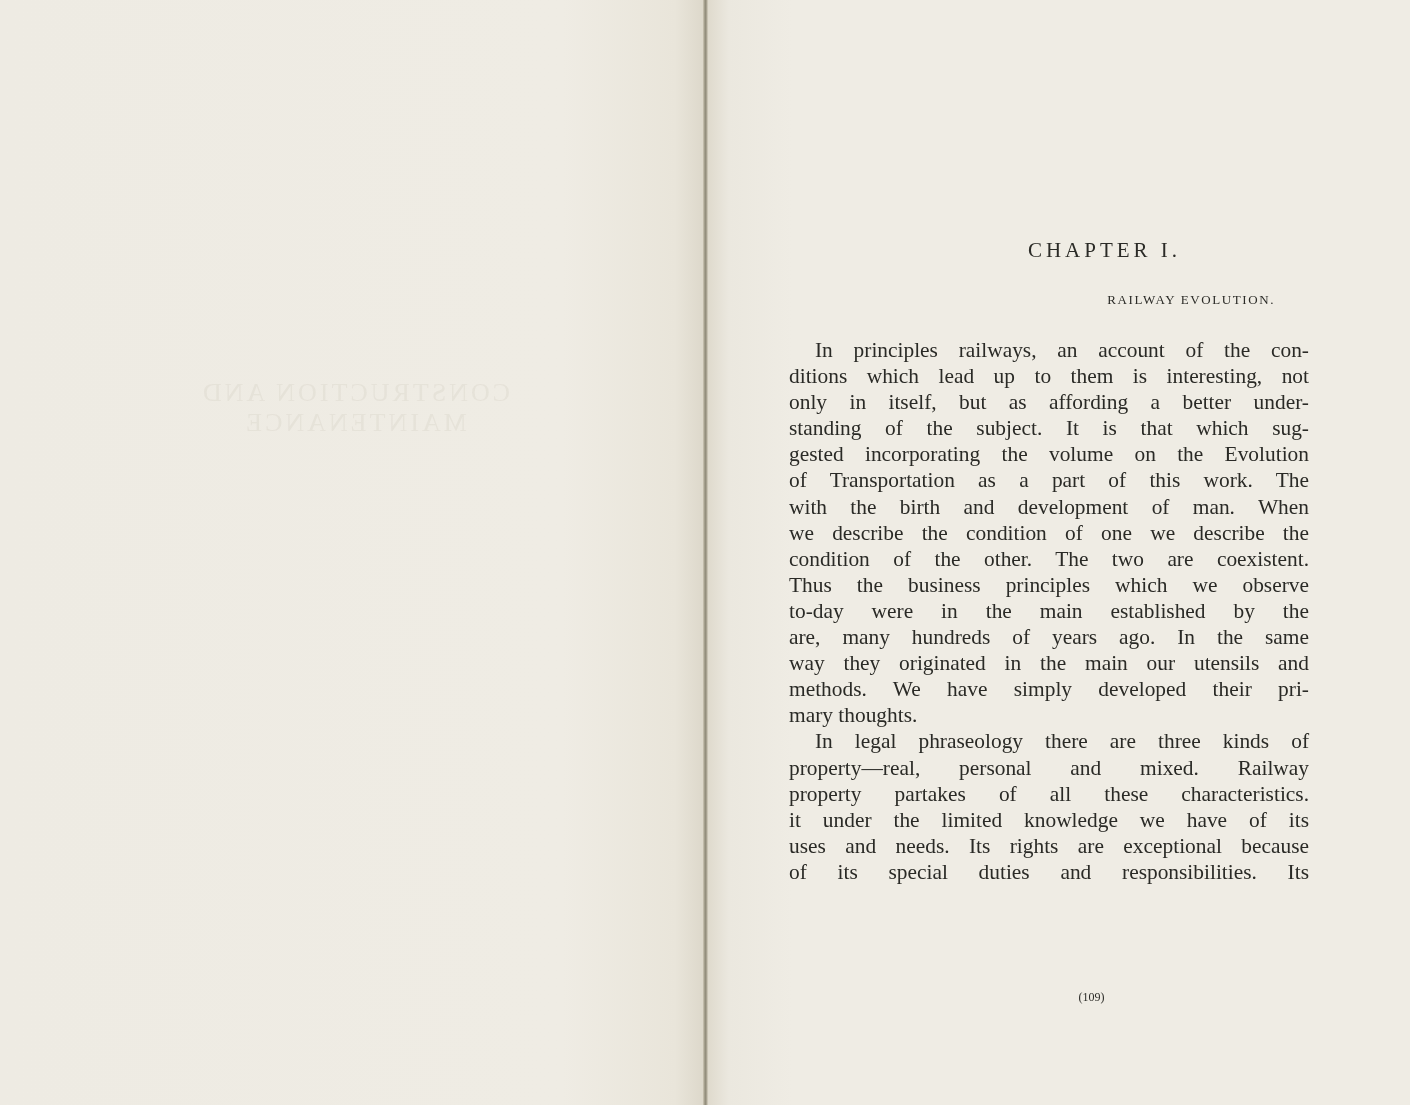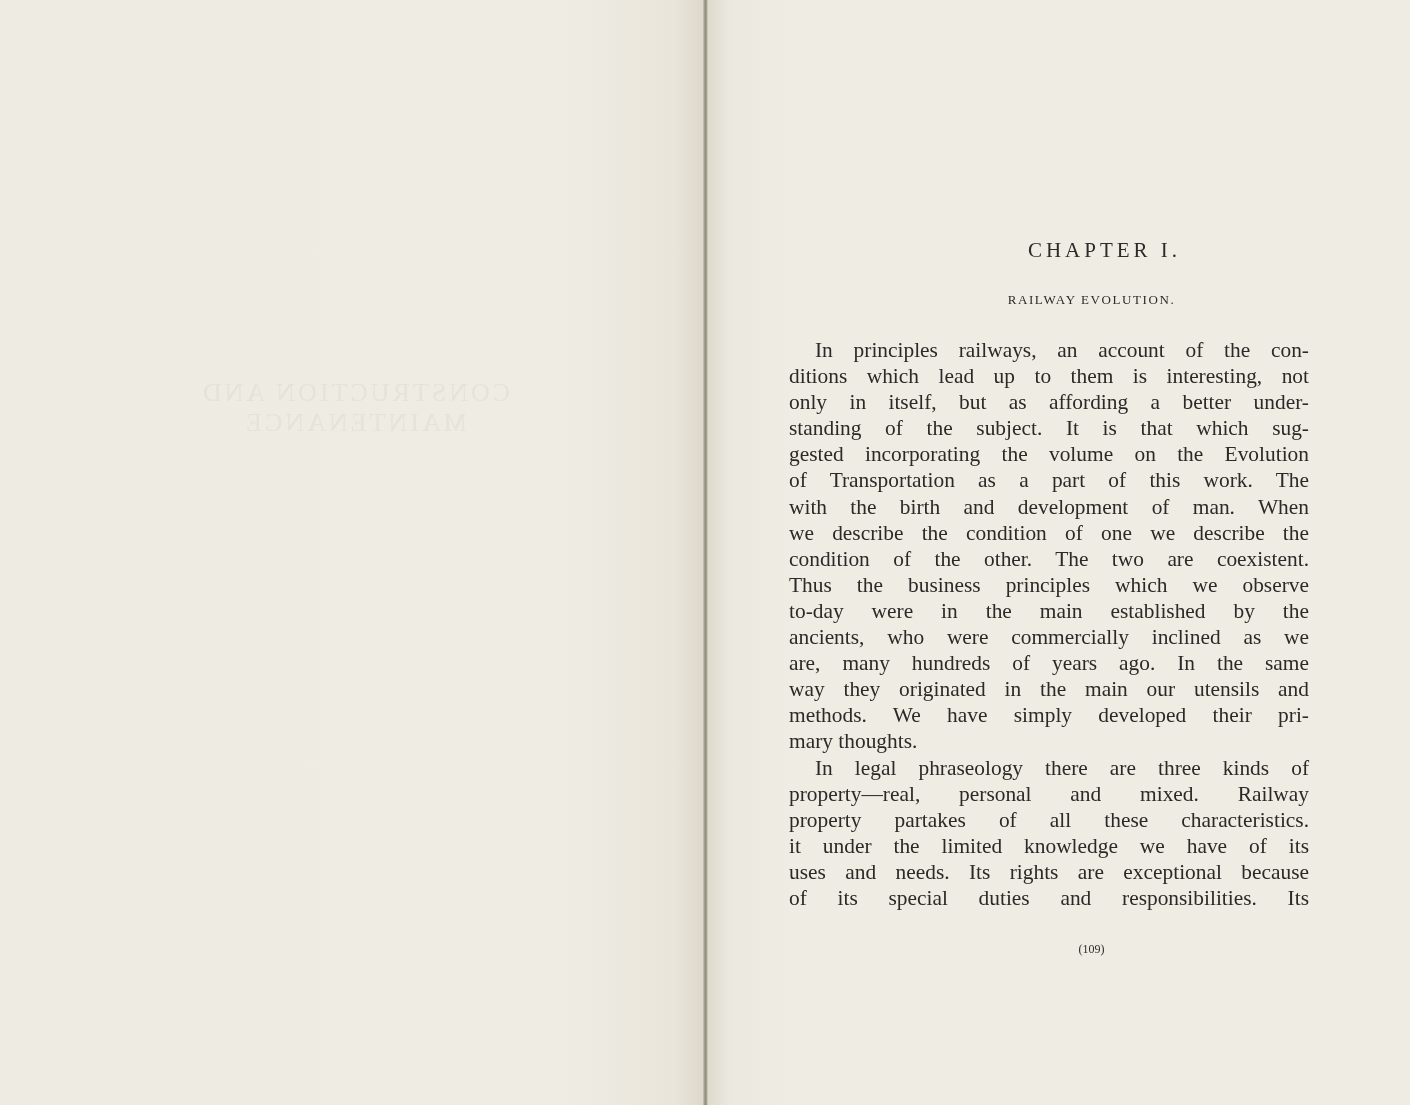--- a/index.html
+++ b/index.html
@@ -28,32 +28,32 @@
       position: absolute; left: 95px; top: 378px; width: 520px;
       color: rgba(160,150,130,0.10); font-size: 26px; letter-spacing: 3px;
       text-align: center; transform: scaleX(-1);
     }
     .chapter-heading {
       position: absolute; left: 213px; width: 367px; top: 238px;
       text-align: center; font-size: 21px; letter-spacing: 4px; color: #2b2b27;
     }
     .chapter-subtitle {
       position: absolute; left: 200px; width: 367px; top: 292px;
-      text-align: center; font-size: 13px; letter-spacing: 1.6px; color: #2b2b27;
+      text-align: right; font-size: 13px; letter-spacing: 1.6px; color: #2b2b27;
     }
     .body-text {
       position: absolute; left: 81px; top: 337px; width: 520px;
       font-size: 21.4px; line-height: 26.1px; color: #2a2a26;
       text-align: justify;
     }
     .line { display: block; white-space: nowrap; text-align: justify; text-align-last: justify; }
     .line.last { text-align-last: left; }
     .line.indent { text-indent: 26px; }
     .page-number {
-      position: absolute; left: 200px; width: 367px; top: 942px;
+      position: absolute; left: 200px; width: 367px; top: 990px;
       text-align: center; font-size: 12px; color: #2b2b27;
     }
   </style>
 </head>
 <body>
 
 <div class="spread">
   <div class="page-left">
     <div class="show-through">CONSTRUCTION AND MAINTENANCE</div>
   </div>
@@ -67,21 +67,20 @@
         <span class="line">ditions which lead up to them is interesting, not</span>
         <span class="line">only in itself, but as affording a better under-</span>
         <span class="line">standing of the subject. It is that which sug-</span>
         <span class="line">gested incorporating the volume on the Evolution</span>
         <span class="line">of Transportation as a part of this work. The</span>
         <span class="line">with the birth and development of man. When</span>
         <span class="line">we describe the condition of one we describe the</span>
         <span class="line">condition of the other. The two are coexistent.</span>
         <span class="line">Thus the business principles which we observe</span>
         <span class="line">to-day were in the main established by the</span>
-        <span class="line">ancients, who were commercially inclined as we</span>
         <span class="line">are, many hundreds of years ago. In the same</span>
         <span class="line">way they originated in the main our utensils and</span>
         <span class="line">methods. We have simply developed their pri-</span>
         <span class="line last">mary thoughts.</span>
       </div>
       <div>
         <span class="line indent">In legal phraseology there are three kinds of</span>
         <span class="line">property—real, personal and mixed. Railway</span>
         <span class="line">property partakes of all these characteristics.</span>
         <span class="line">it under the limited knowledge we have of its</span>

